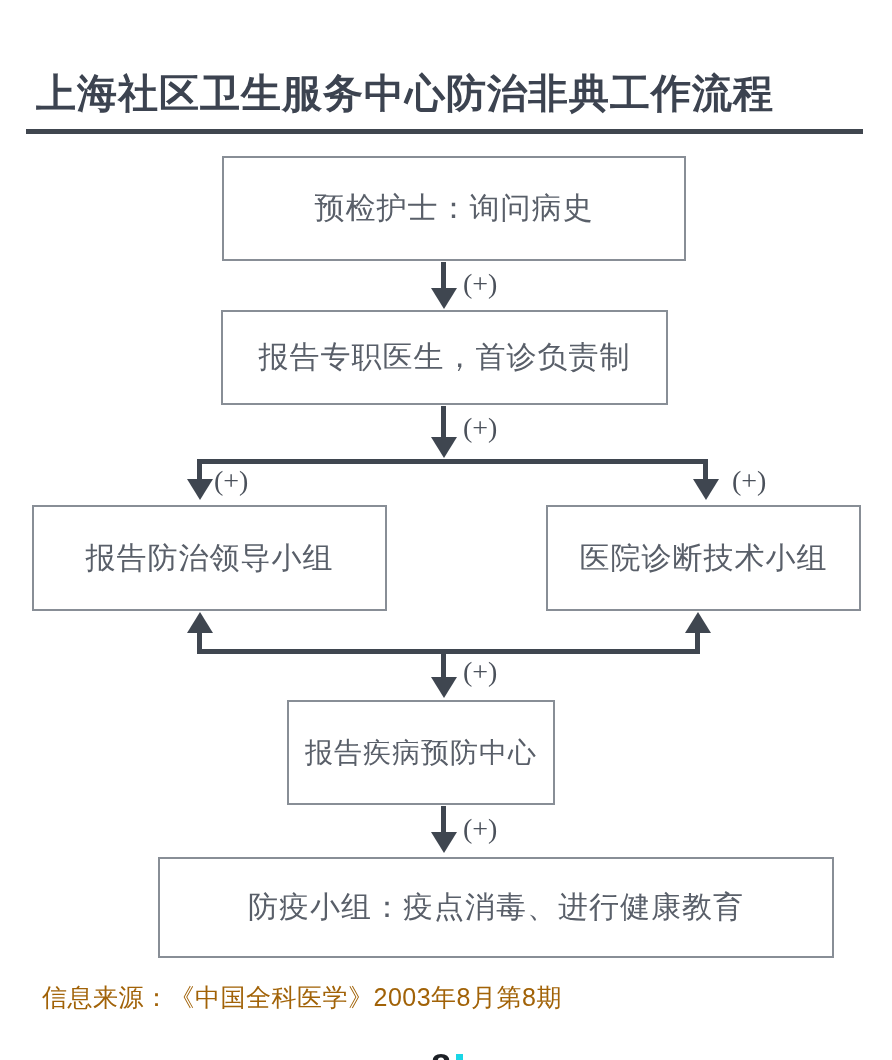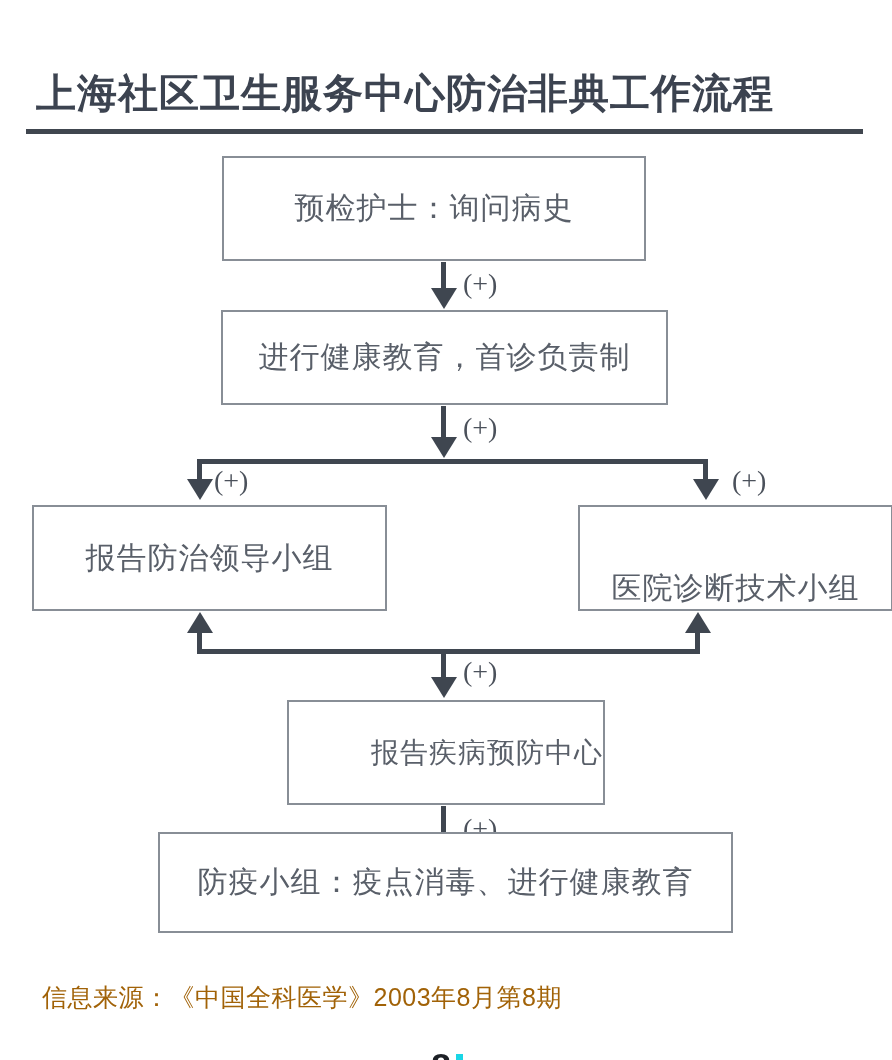--- a/index.html
+++ b/index.html
@@ -163,73 +163,73 @@
   }
 </style>
 </head>
 <body>
 
 <div id="page">
 
   <div class="title">上海社区卫生服务中心防治非典工作流程</div>
   <div class="title-rule"></div>
 
-  <div class="fbox big" style="left:222px; top:115px; width:424px; height:105px;">
+  <div class="fbox big" style="left:222px; top:115px; width:464px; height:105px;">
     <span>预检护士：询问病史</span>
   </div>
 
   <div class="vline" style="left:441px; top:221px; height:33px;"></div>
   <div class="arrow-down" style="left:431px; top:247px;"></div>
   <div class="plus-label" style="left:463px; top:227px;">(+)</div>
 
   <div class="fbox big" style="left:221px; top:269px; width:447px; height:95px;">
-    <span>进行健康教育，首诊负责制</span>
+    <span>报告专职医生，首诊负责制</span>
   </div>
 
   <div class="vline" style="left:441px; top:365px; height:37px;"></div>
   <div class="arrow-down" style="left:431px; top:396px;"></div>
   <div class="plus-label" style="left:463px; top:371px;">(+)</div>
 
   <div class="hline" style="left:197px; top:418px; width:511px;"></div>
 
   <div class="vline" style="left:197px; top:418px; height:26px;"></div>
   <div class="arrow-down" style="left:187px; top:438px;"></div>
   <div class="plus-label" style="left:214px; top:424px;">(+)</div>
 
   <div class="vline" style="left:703px; top:418px; height:26px;"></div>
   <div class="arrow-down" style="left:693px; top:438px;"></div>
   <div class="plus-label" style="left:732px; top:424px;">(+)</div>
 
   <div class="fbox big" style="left:32px; top:464px; width:355px; height:106px;">
     <span>报告防治领导小组</span>
   </div>
 
-  <div class="fbox big" style="left:578px; top:464px; width:315px; height:106px;align-items:flex-end;">
+  <div class="fbox big" style="left:546px; top:464px; width:315px; height:106px;">
     <span>医院诊断技术小组</span>
   </div>
 
   <div class="hline" style="left:197px; top:608px; width:503px;"></div>
   <div class="vline" style="left:197px; top:592px; height:18px;"></div>
   <div class="arrow-up" style="left:187px; top:571px;"></div>
   <div class="vline" style="left:695px; top:592px; height:18px;"></div>
   <div class="arrow-up" style="left:685px; top:571px;"></div>
 
   <div class="vline" style="left:441px; top:608px; height:31px;"></div>
   <div class="arrow-down" style="left:431px; top:636px;"></div>
   <div class="plus-label" style="left:463px; top:615px;">(+)</div>
 
-  <div class="fbox" style="left:287px; top:659px; width:318px; height:105px;justify-content:flex-end;">
+  <div class="fbox" style="left:287px; top:659px; width:268px; height:105px;">
     <span>报告疾病预防中心</span>
   </div>
 
   <div class="vline" style="left:441px; top:765px; height:33px;"></div>
   <div class="arrow-down" style="left:431px; top:791px;"></div>
   <div class="plus-label" style="left:463px; top:772px;">(+)</div>
 
-  <div class="fbox big" style="left:158px; top:791px; width:575px; height:101px;">
+  <div class="fbox big" style="left:158px; top:816px; width:676px; height:101px;">
     <span>防疫小组：疫点消毒、进行健康教育</span>
   </div>
 
   <div class="source">信息来源：《中国全科医学》2003年8月第8期</div>
 
   <div class="footer">
     <div class="foot-rule"></div>
     <div class="brand">
       <div class="logo8">
         <span class="glyph">8</span>

